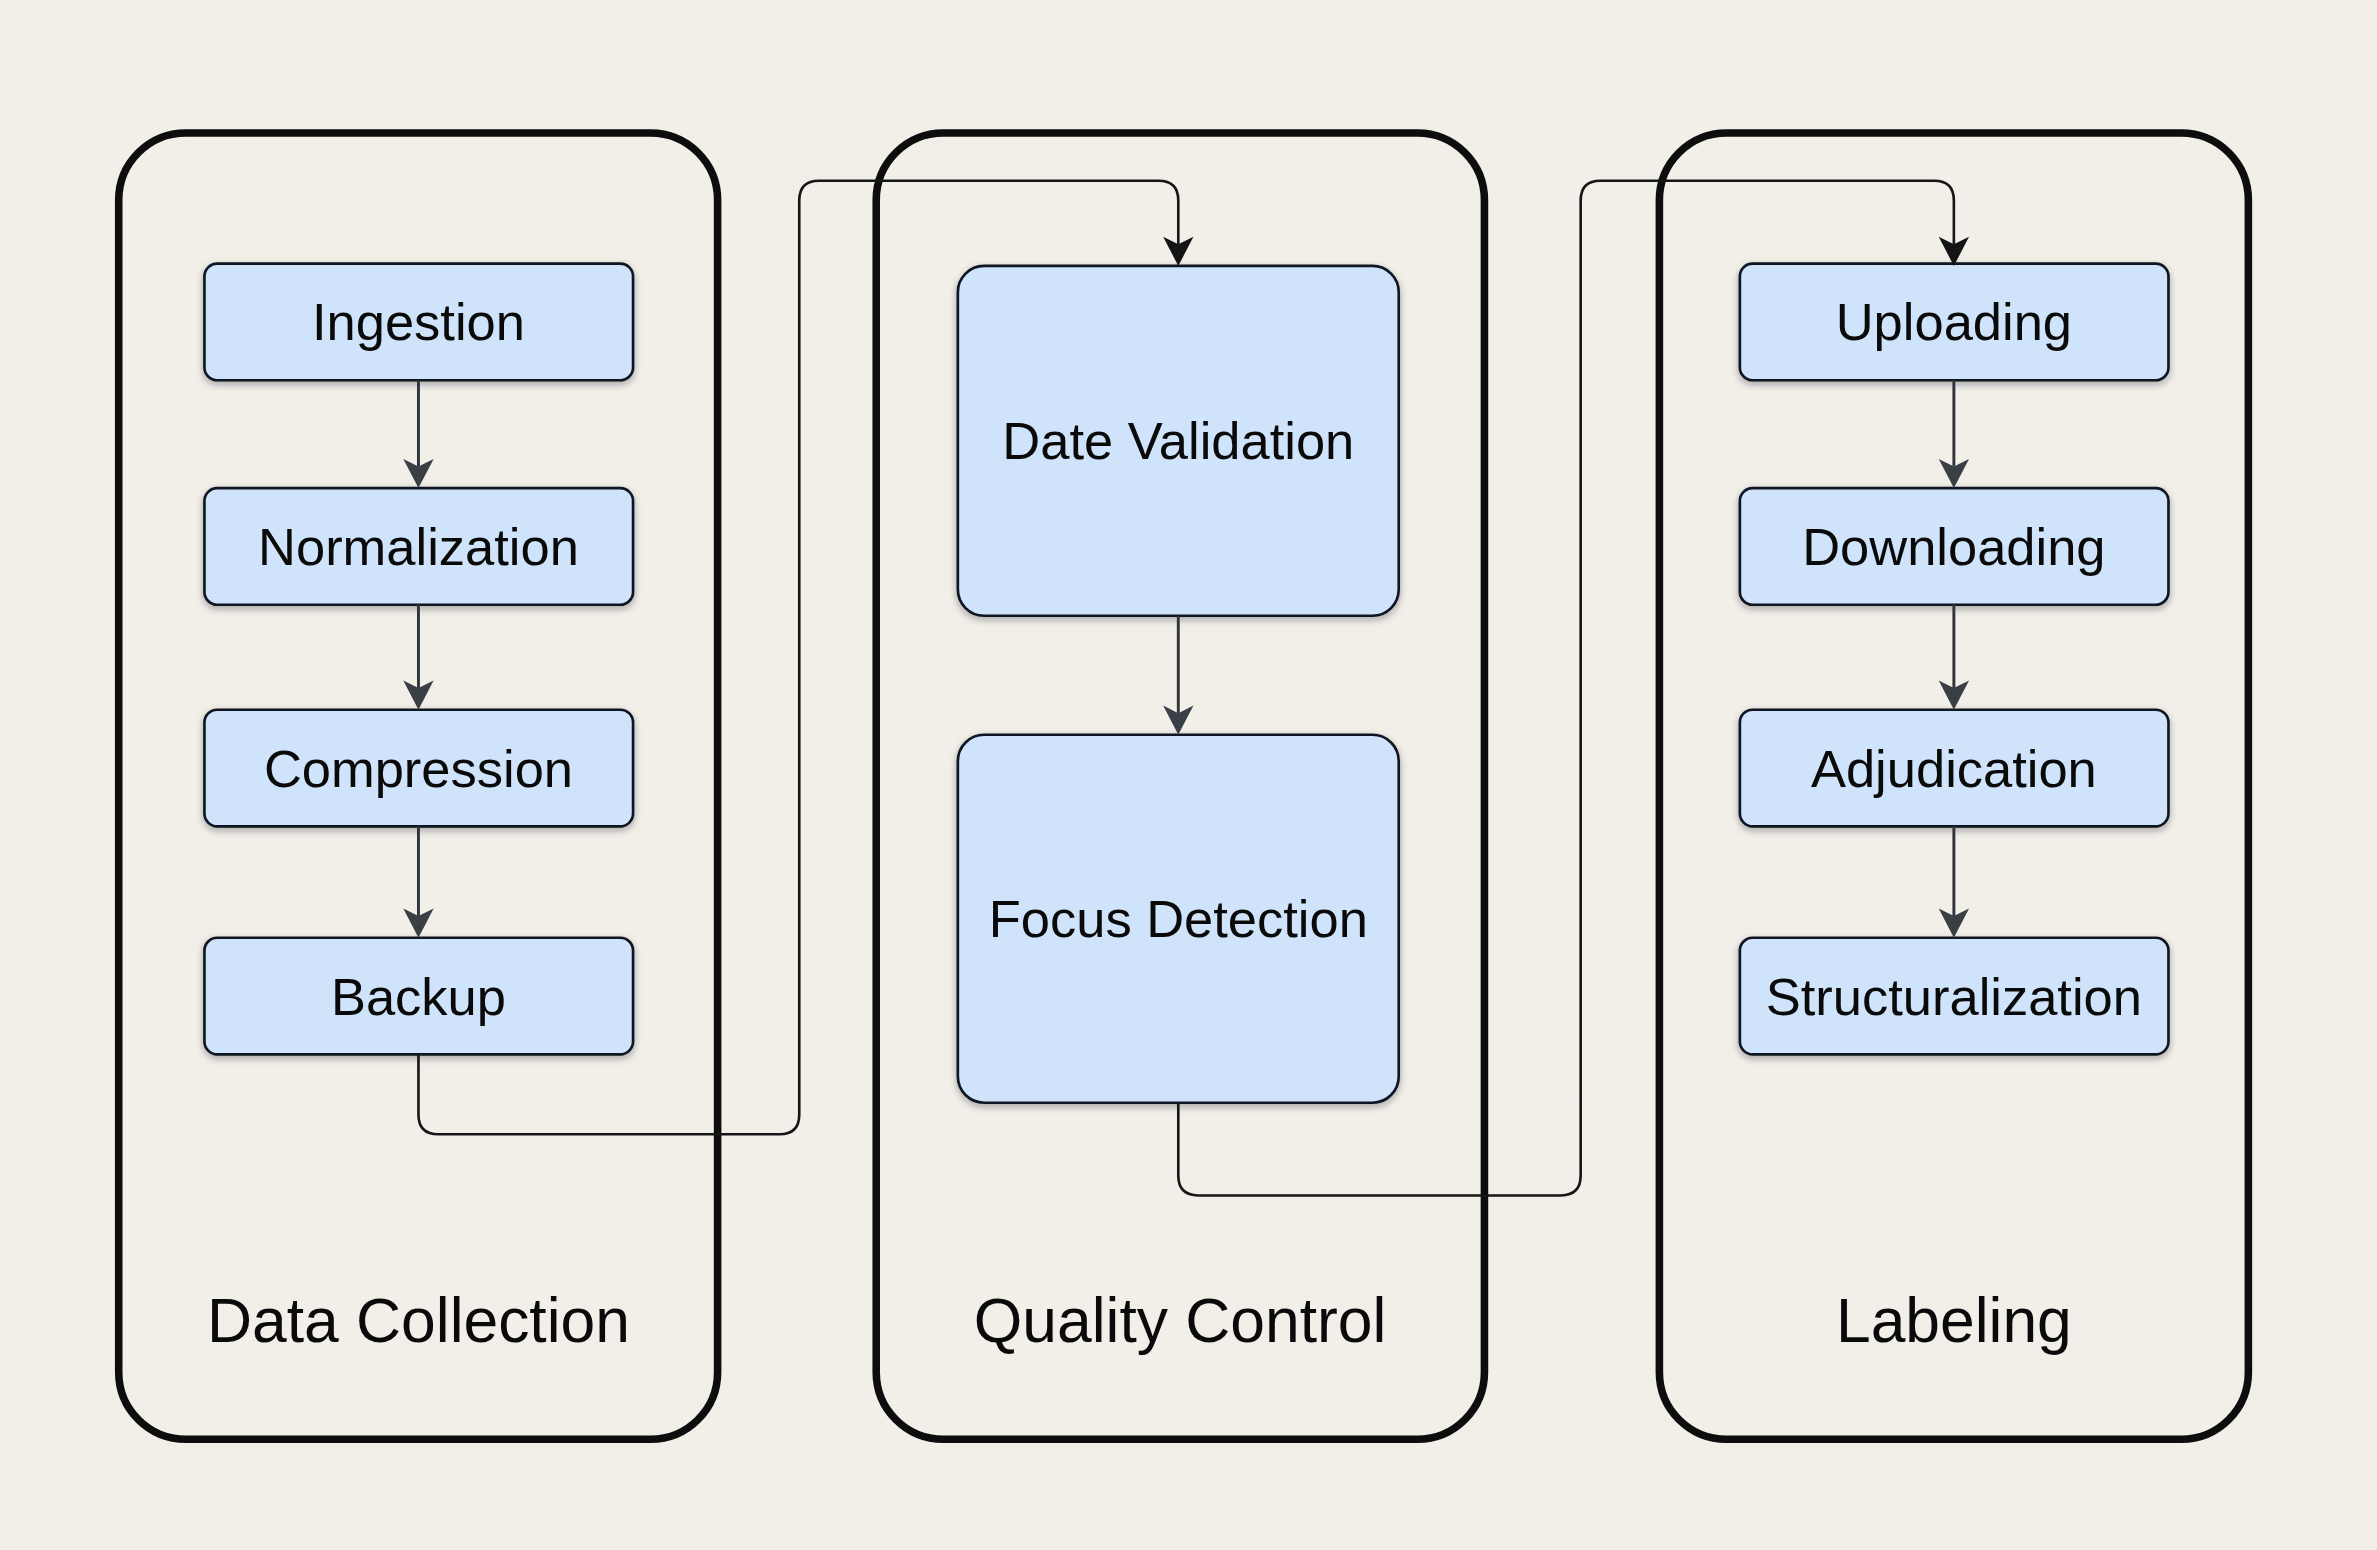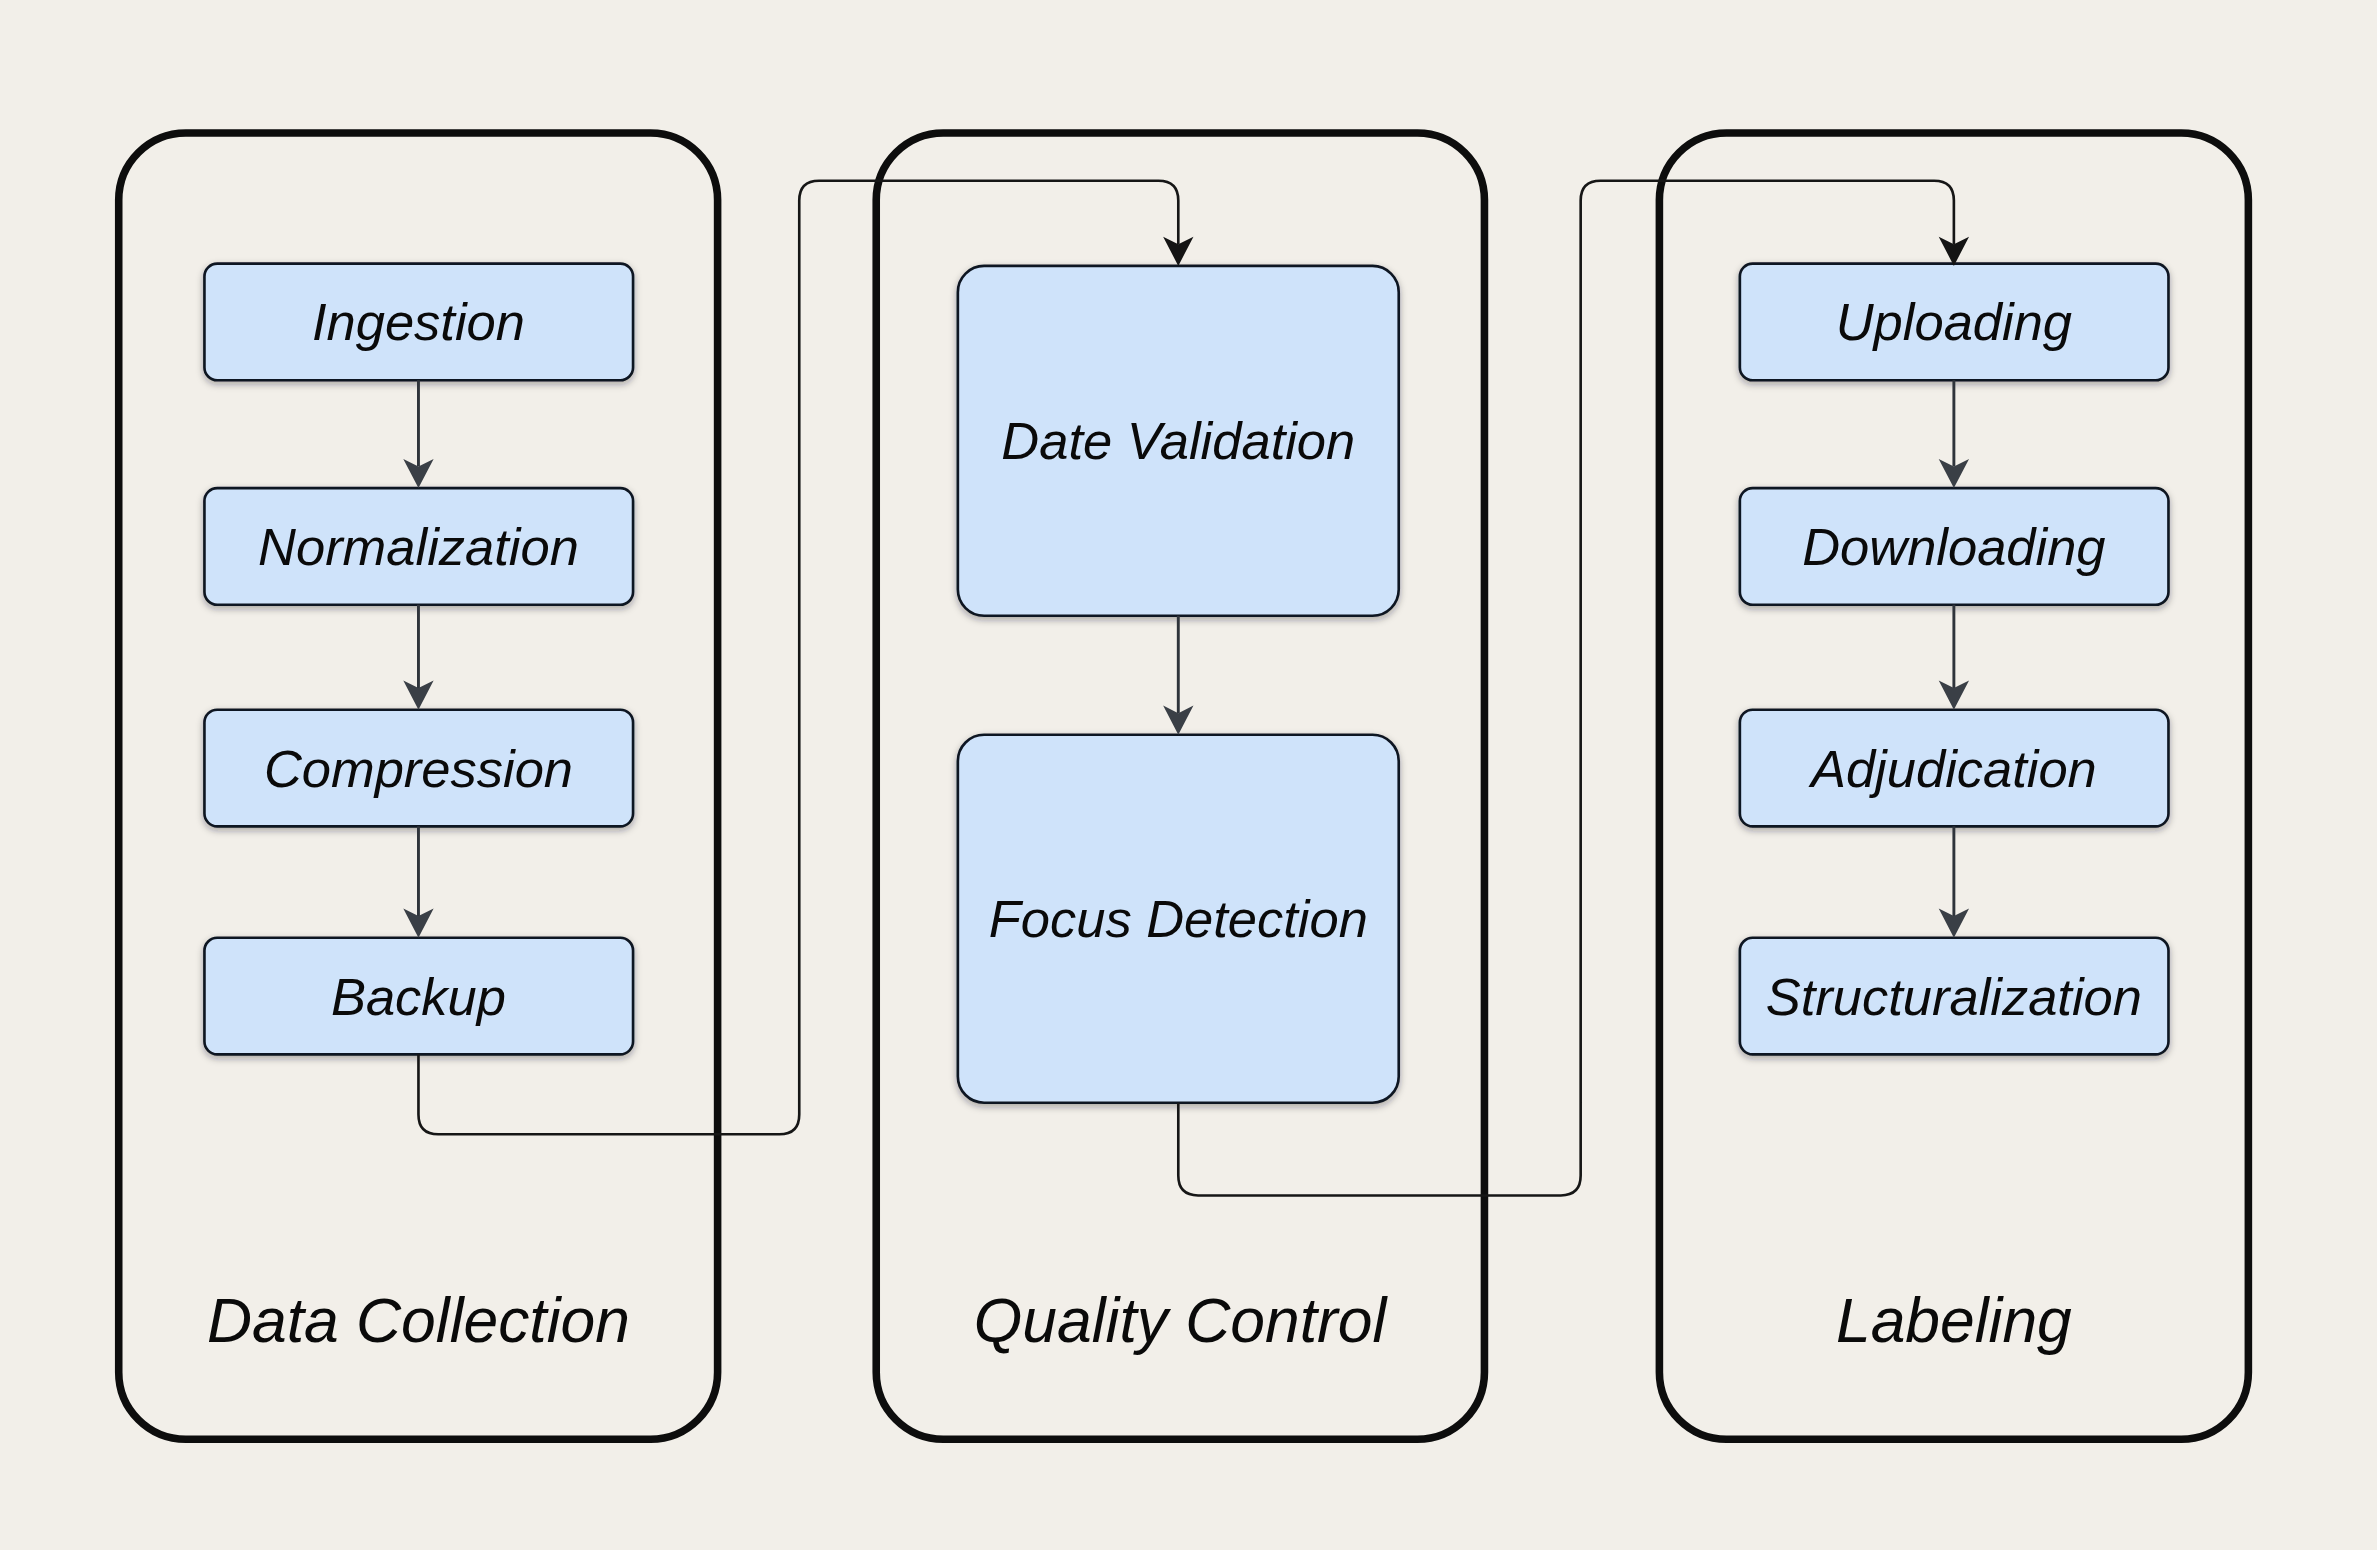--- a/index.html
+++ b/index.html
@@ -7,21 +7,20 @@
     padding: 0;
     width: 100%;
     height: 100%;
     background: #f2efe9;
     overflow: hidden;
     font-family: "Liberation Sans", sans-serif;
   }
   .stage {
     width: 100vw;
     height: 100vh;
-    font-style: italic;
   }
   svg.diagram {
     display: block;
     width: 100%;
     height: 100%;
   }
   .container-frame {
     fill: none;
     stroke: #0d0d0d;
     stroke-width: 13;

